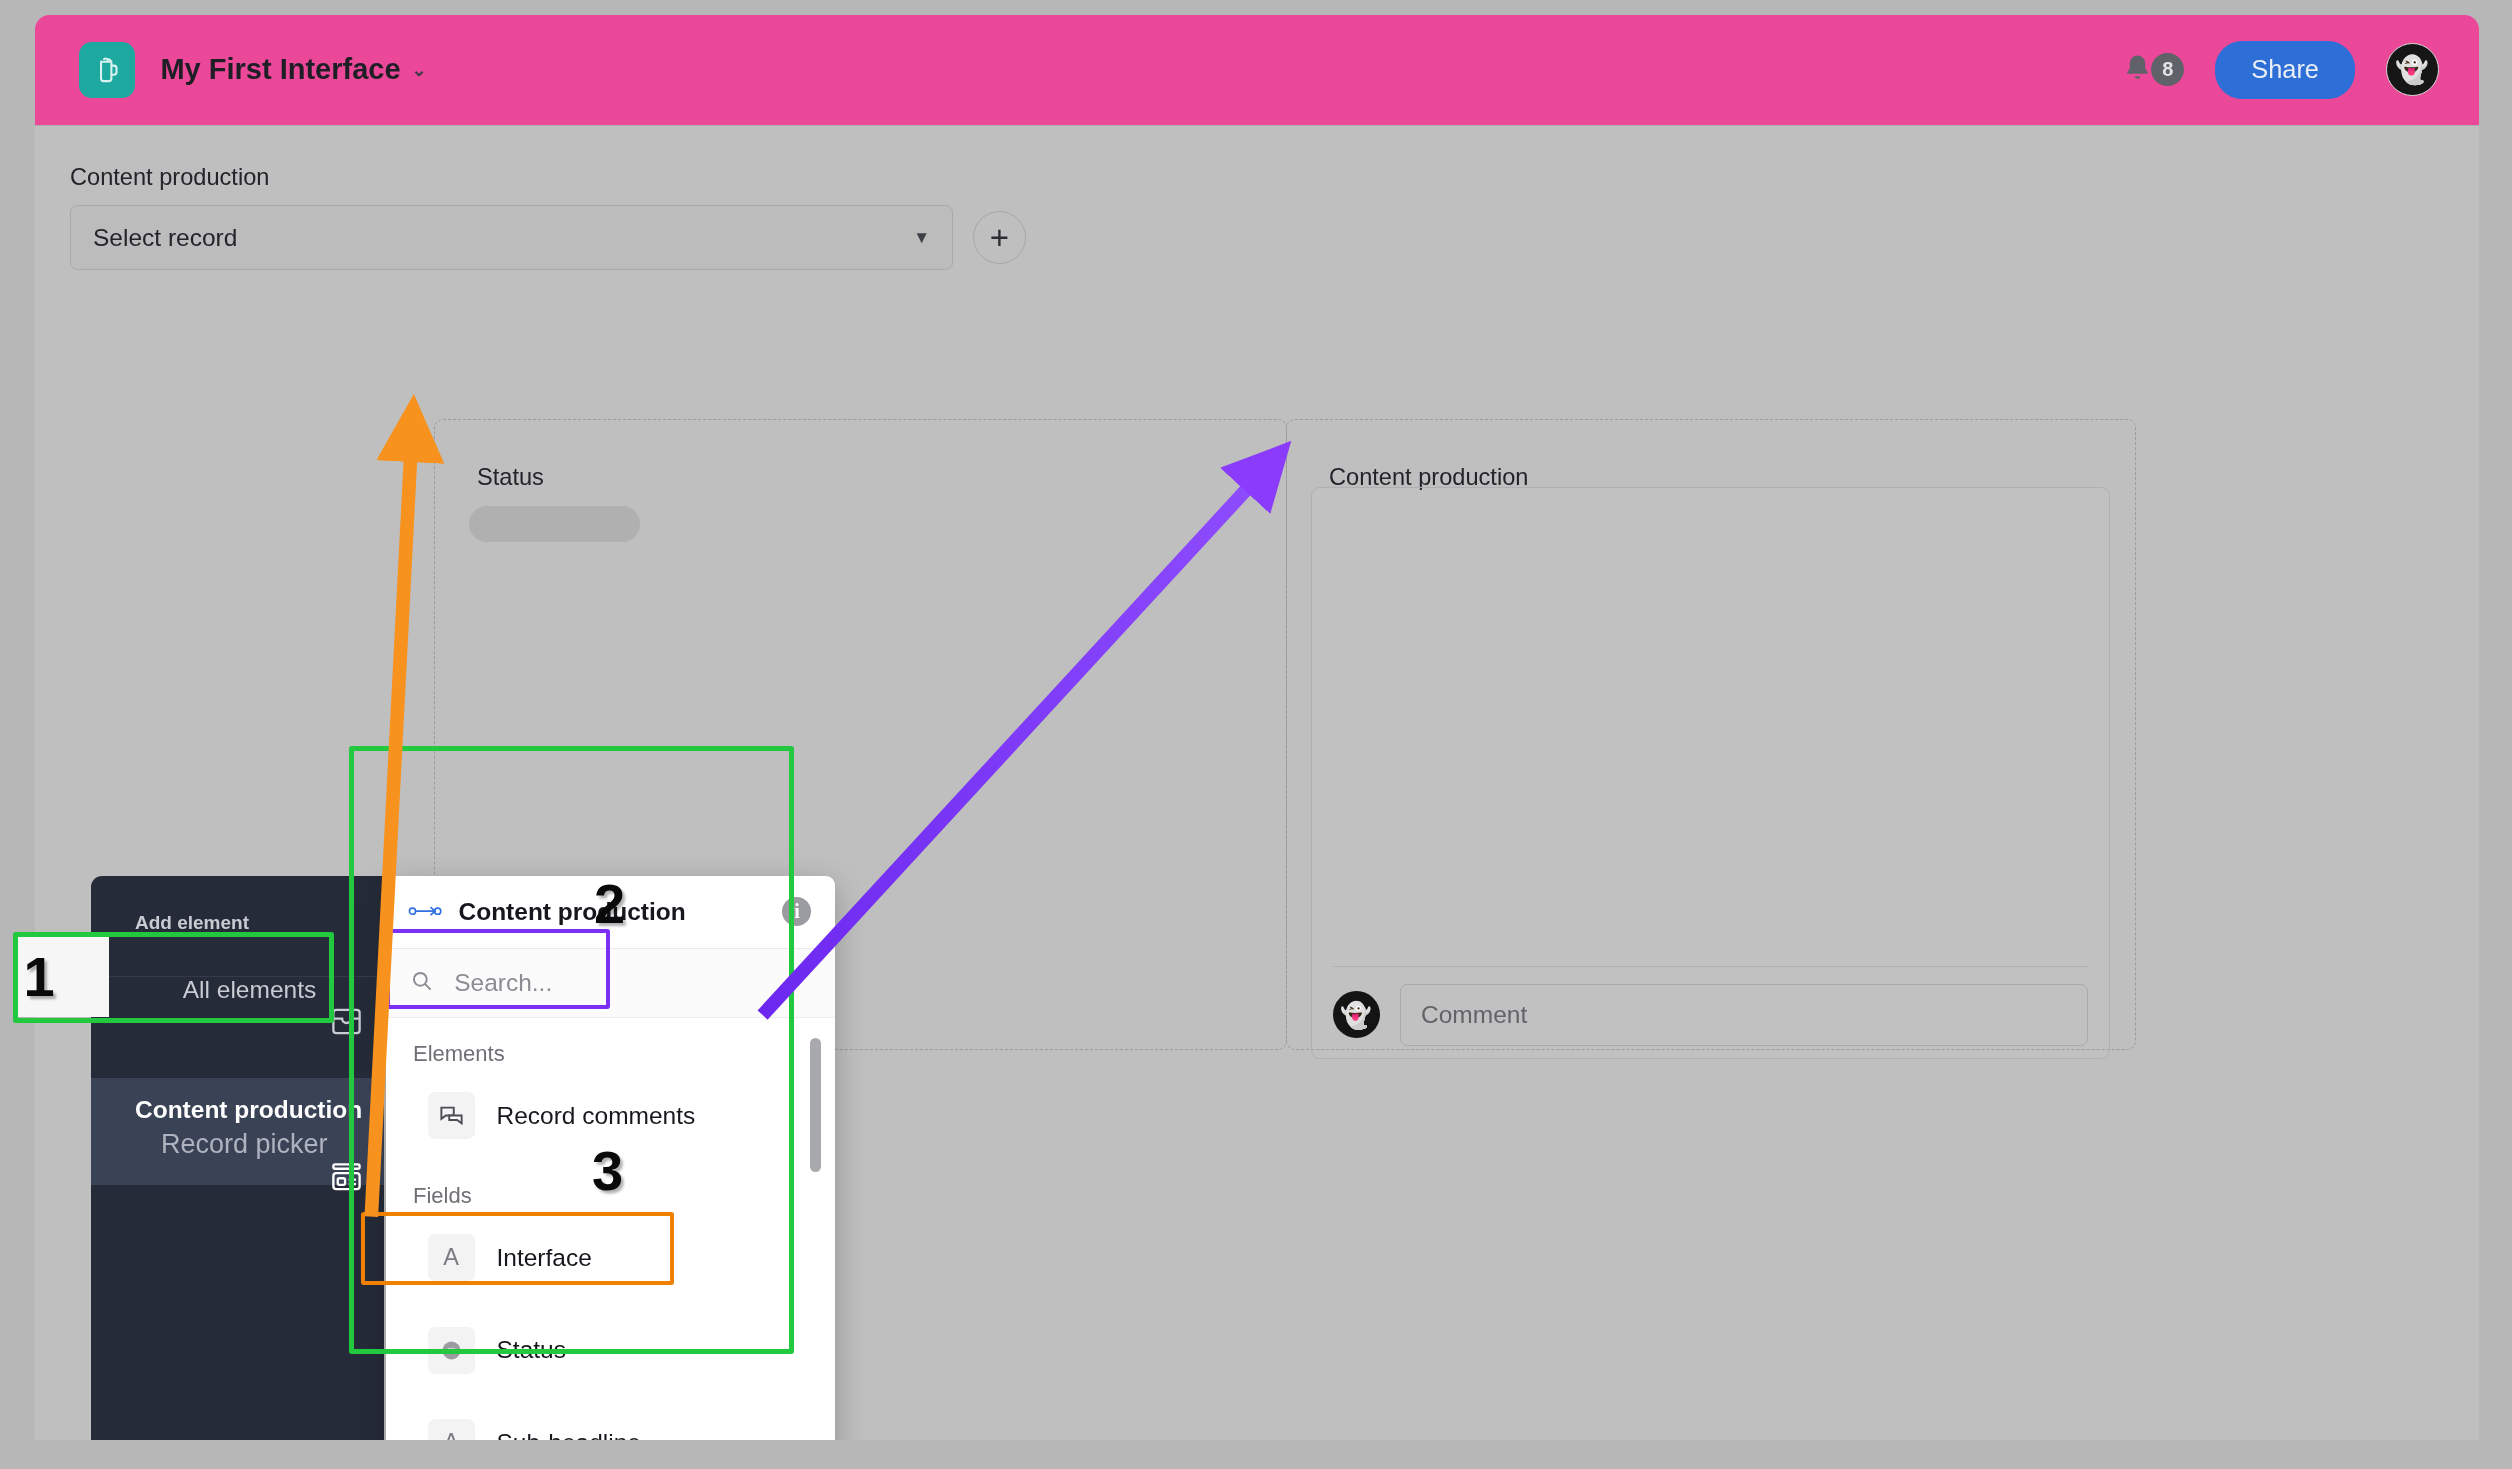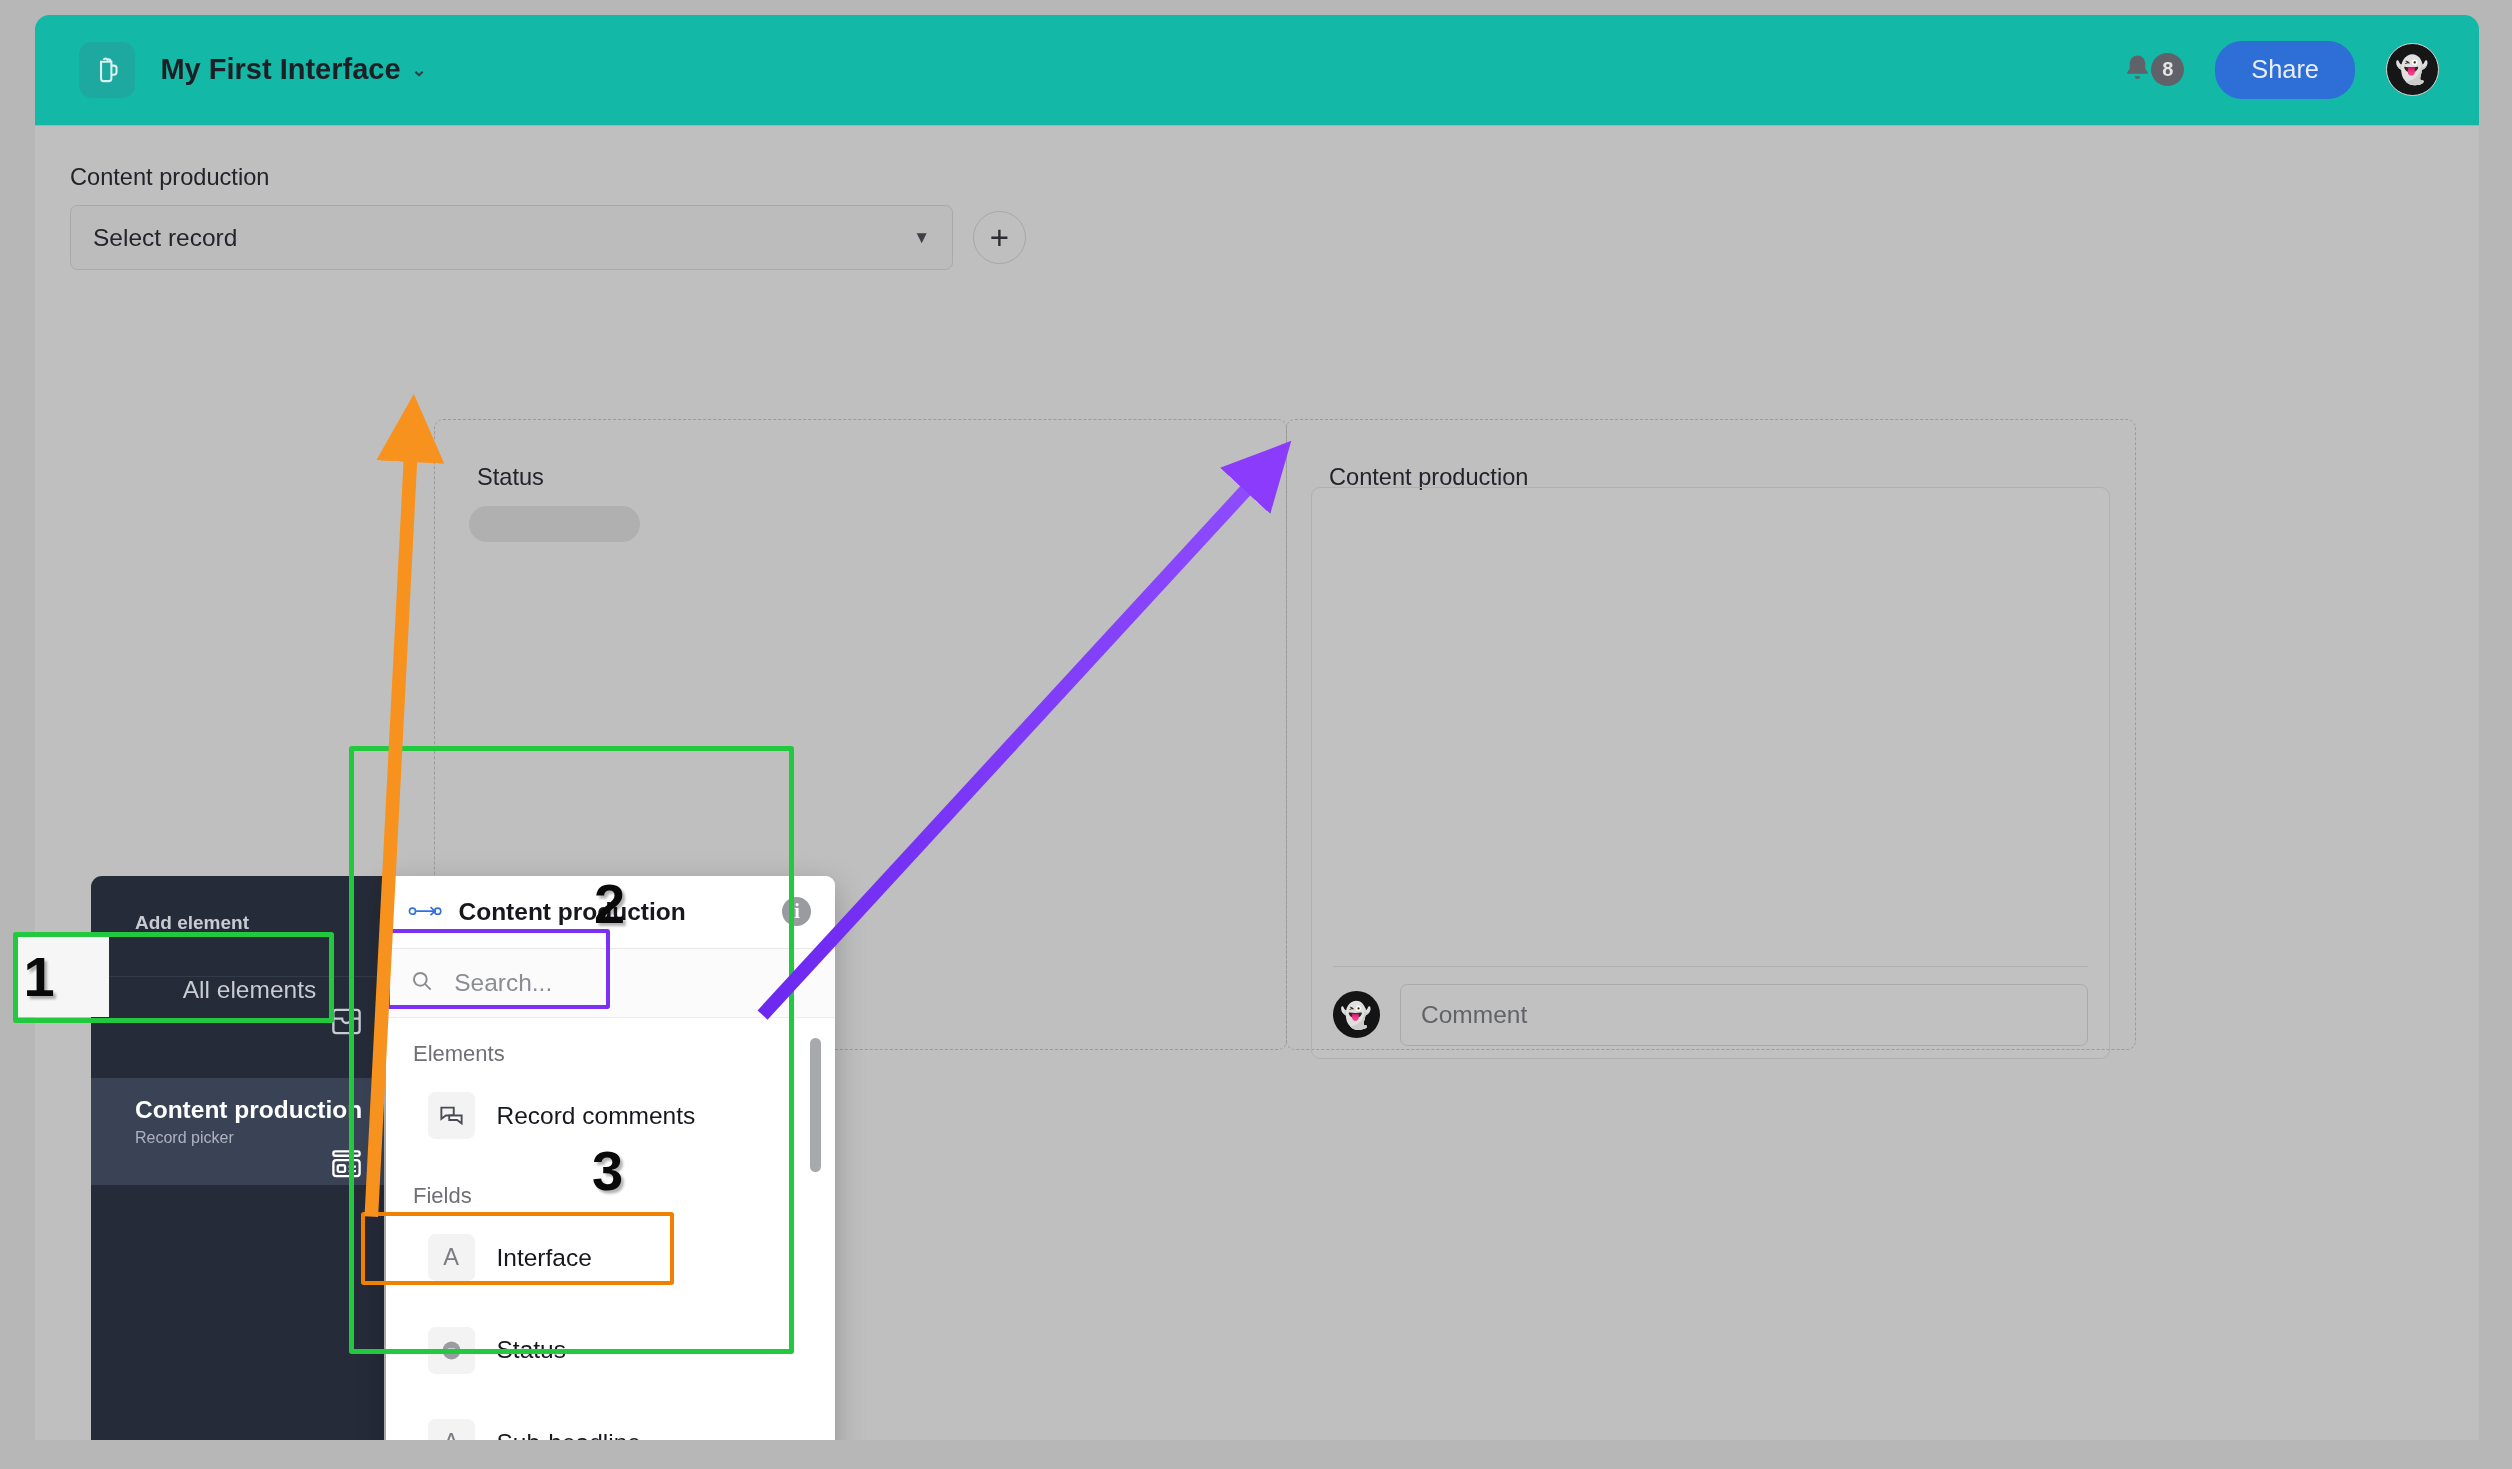--- a/index.html
+++ b/index.html
@@ -17,21 +17,21 @@
     width: 2444px; height: 1425px;
     background: #bfbfbf;
     border-radius: 14.5px 14.5px 0 0;
     overflow: hidden;
   }
 
   
   #topbar {
     position: absolute; left: 0; top: 0;
     width: 100%; height: 111px;
-    background: #14b8a6;
+    background: #ec4899;
     border-bottom: 0.9px solid #aeaeae;
     display: flex; align-items: center;
   }
   #app-logo {
     width: 56px; height: 56px; margin-left: 44px;
     border-radius: 12.7px; background: #1ea9a0;
     display: flex; align-items: center; justify-content: center;
     flex: none;
   }
   #app-logo svg { width: 31px; height: 31px; }
@@ -148,21 +148,21 @@
     display: flex; align-items: center; padding: 0 20px 0 44px;
     height: 87px; color: #c8cbd2; flex-direction: column;
   }
   .ae-item-label { font-size: 24.5px; }
   .ae-item.selected {
     background: #3a4256; height: 107px; margin: 14.5px 0 0 0;
     align-items: flex-start; padding-top: 18px;
   }
   .ae-sel-texts { display: flex; flex-direction: column; gap: 5.4px; }
   .ae-sel-title { font-size: 24.5px; font-weight: 700; color: #ffffff; }
-  .ae-sel-sub { font-size: 16px; color: #aeb3bf; }
+  .ae-sel-sub { font-size: 27px; color: #aeb3bf; margin-left: 26px; }
   .ae-icon { margin-left: auto; display: flex; align-items: center; }
   .ae-icon svg { width: 35px; height: 35px; }
 
   
   #flyout {
     position: absolute; left: 351px; top: 750px;
     width: 449px; height: 602px;
     background: #ffffff; border-radius: 0 9px 9px 0;
     box-shadow: 0 9px 31px rgba(0,0,0,0.24);
     overflow: hidden;

